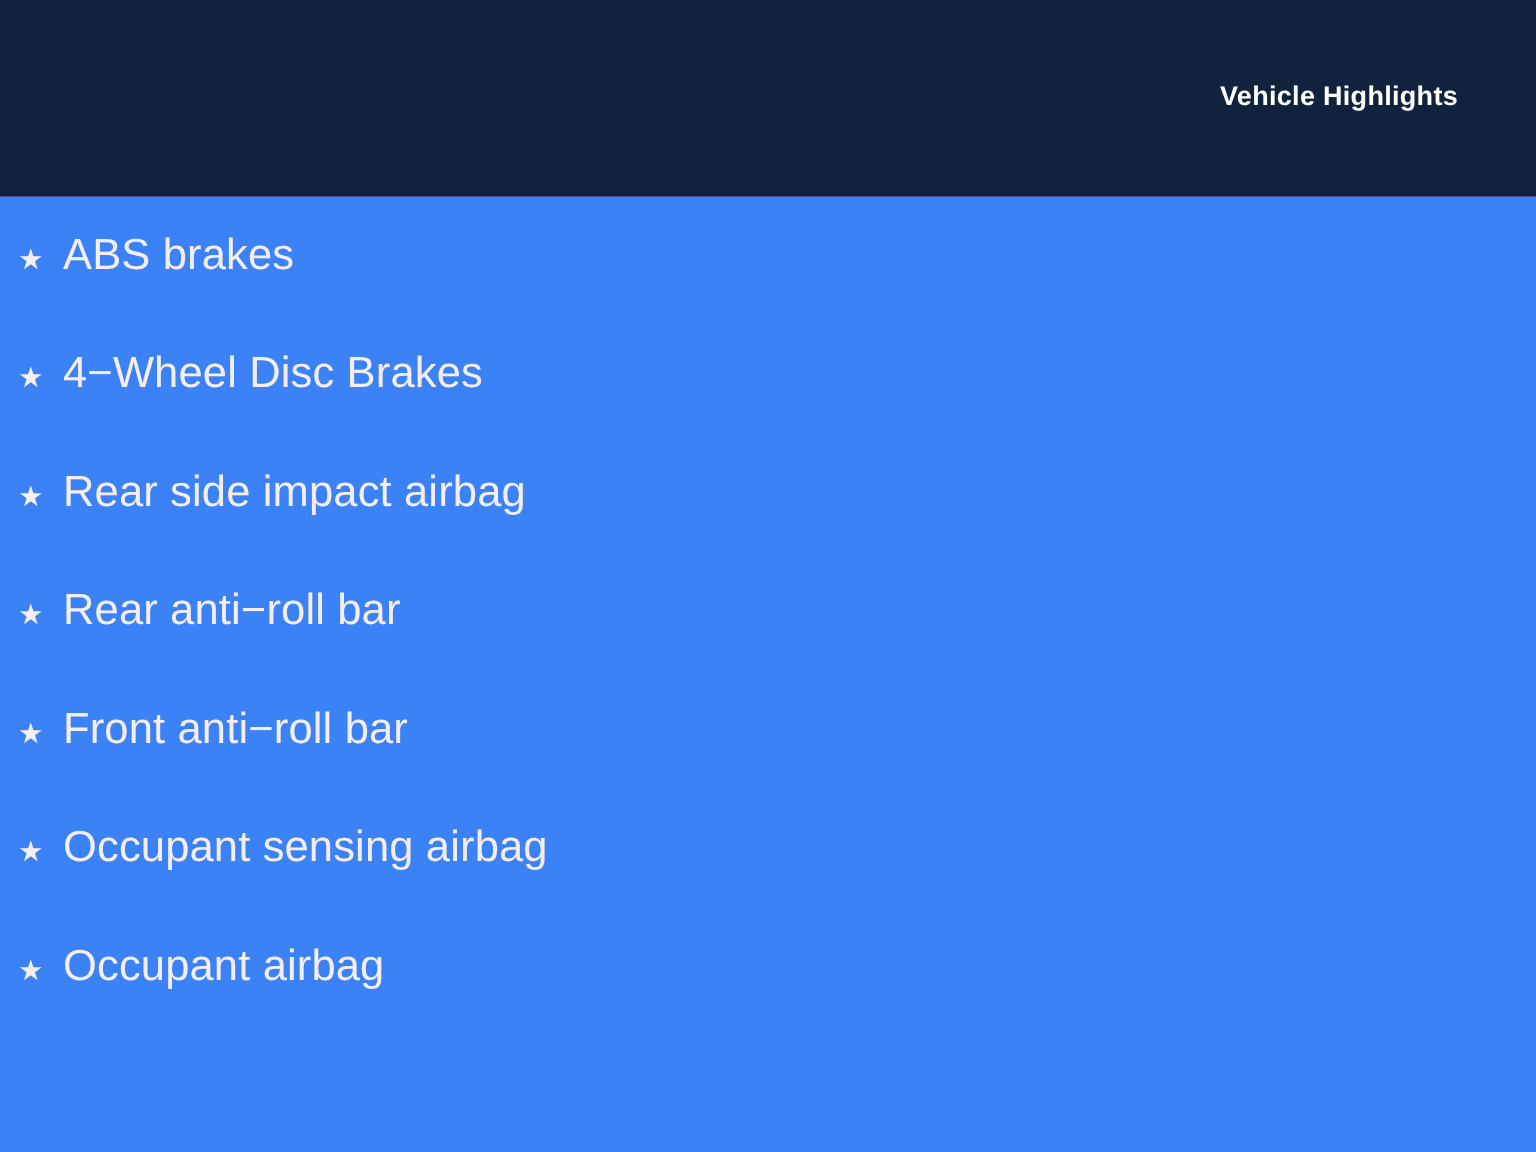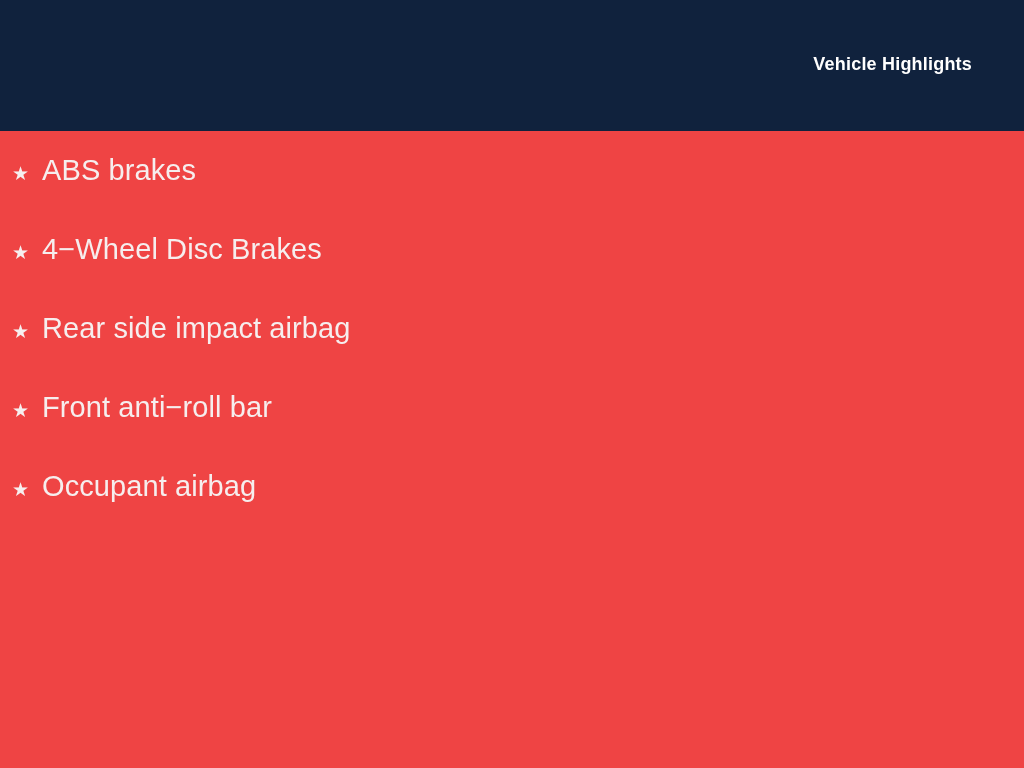--- a/index.html
+++ b/index.html
@@ -48,21 +48,21 @@
     white-space: nowrap;
   }
 
   
   .body-band {
     position: absolute;
     left: 0;
     top: 131px;
     width: 1024px;
     height: 637px;
-    background: #ef4444;
+    background: #3b82f6;
     box-sizing: border-box;
   }
 
   .highlights-list {
     list-style: none;
     margin: 0;
     padding: 0;
     position: absolute;
     left: 0;
     top: 0;
@@ -116,26 +116,32 @@
       </li>
 
       <li class="highlight-item">
         <span class="star-icon">★</span><span class="highlight-label">4−Wheel Disc Brakes</span>
       </li>
 
       <li class="highlight-item">
         <span class="star-icon">★</span><span class="highlight-label">Rear side impact airbag</span>
       </li>
 
+      <li class="highlight-item">
+        <span class="star-icon">★</span><span class="highlight-label">Rear anti−roll bar</span>
+      </li>
 
 
       <li class="highlight-item">
         <span class="star-icon">★</span><span class="highlight-label">Front anti−roll bar</span>
       </li>
 
+      <li class="highlight-item">
+        <span class="star-icon">★</span><span class="highlight-label">Occupant sensing airbag</span>
+      </li>
 
       <li class="highlight-item">
         <span class="star-icon">★</span><span class="highlight-label">Occupant airbag</span>
       </li>
 
     </ul>
   </div>
 
 </div>
 

